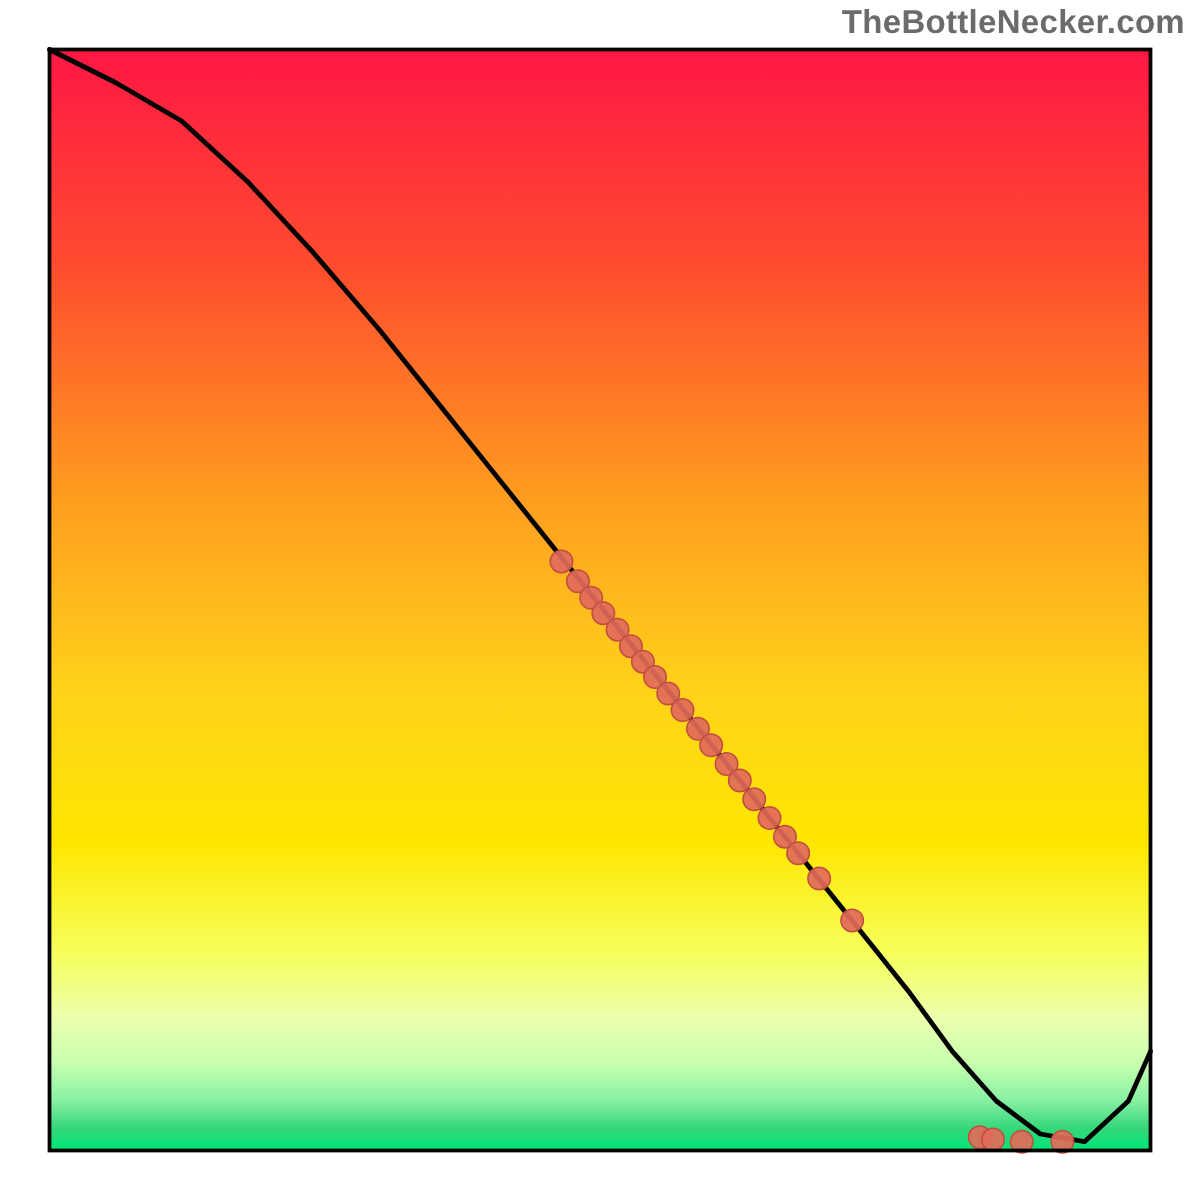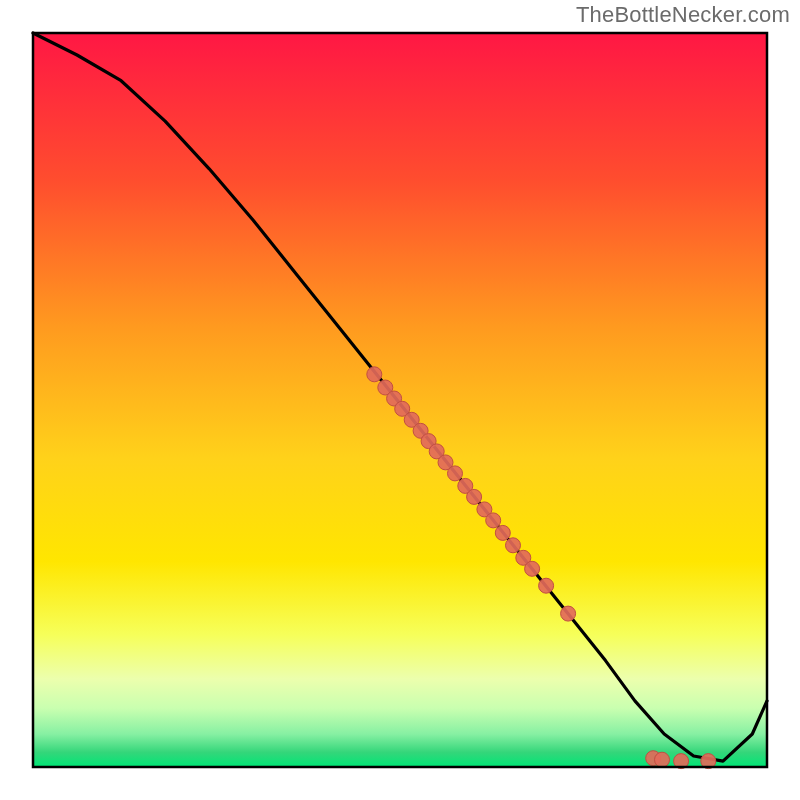--- a/index.html
+++ b/index.html
@@ -14,21 +14,21 @@
   .stage {
     position: relative;
     width: 800px;
     height: 800px;
   }
   .watermark {
     position: absolute;
     top: 2px;
     right: 10px;
     font-size: 22px;
-    font-weight: 400;
+    font-weight: 700;
     color: #6b6b6b;
     letter-spacing: 0.2px;
     user-select: none;
   }
   svg {
     display: block;
   }
 </style>
 </head>
 <body>

